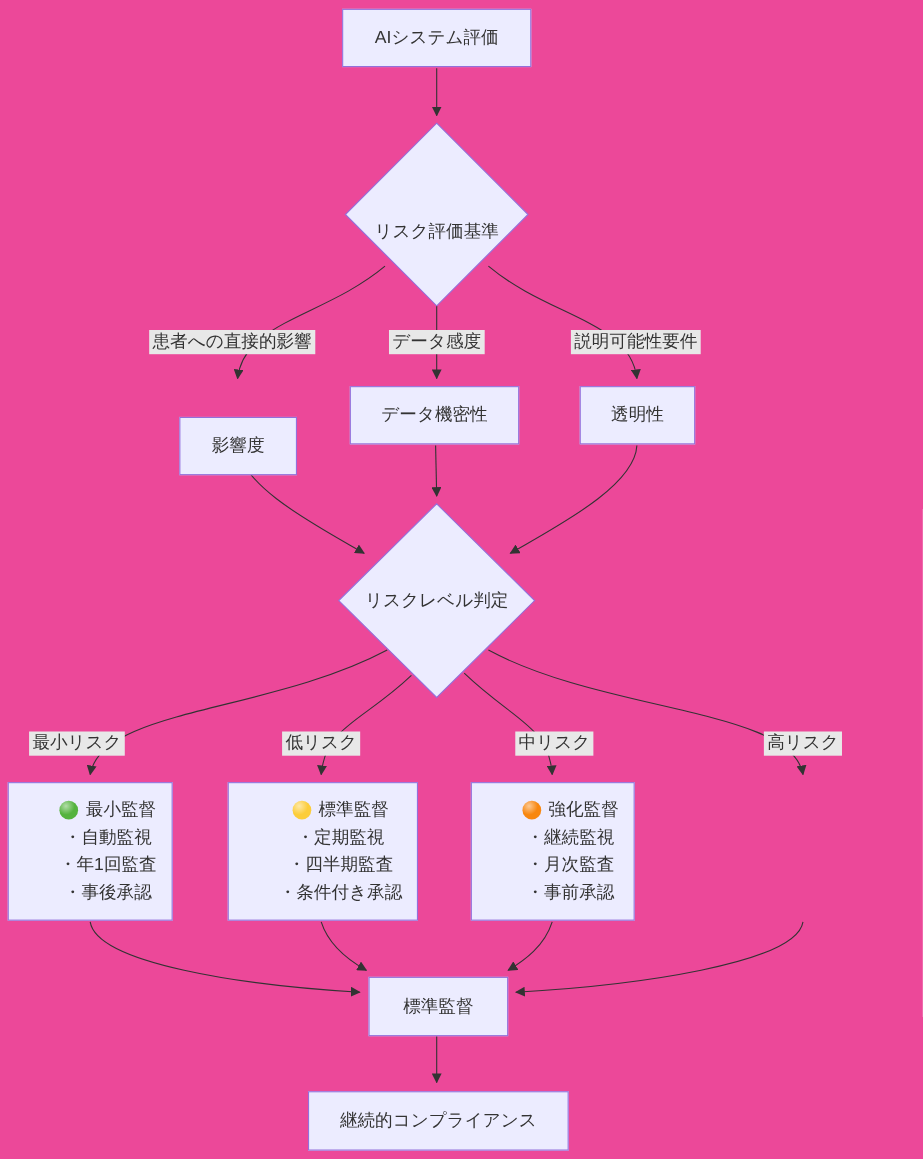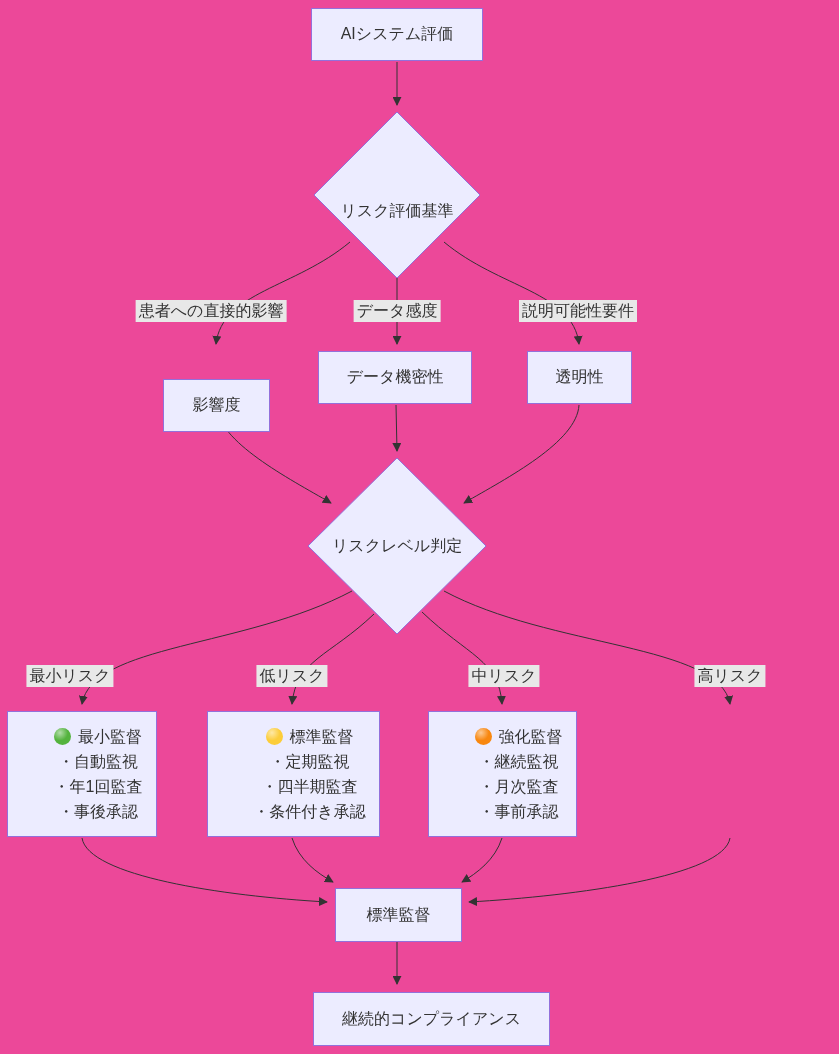--- a/index.html
+++ b/index.html
@@ -116,17 +116,17 @@
     <div class="row">・継続監視</div>
     <div class="row">・月次監査</div>
     <div class="row">・事前承認</div>
   </div>
 
 
   <div class="node" style="left:335px;top:888px;width:127px;height:54px;">
     <span>標準監督</span>
   </div>
 
-  <div class="node" style="left:280px;top:992px;width:237px;height:54px;margin-left:33px;">
+  <div class="node" style="left:280px;top:992px;width:237px;height:54px;">
     <span>継続的コンプライアンス</span>
   </div>
 
 </div>
 
 </body></html>

